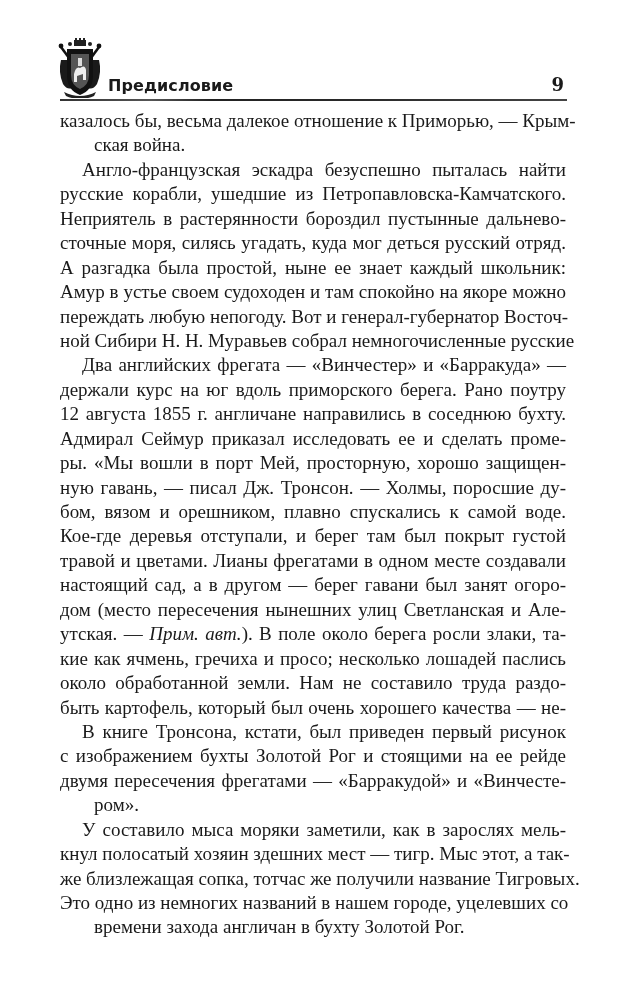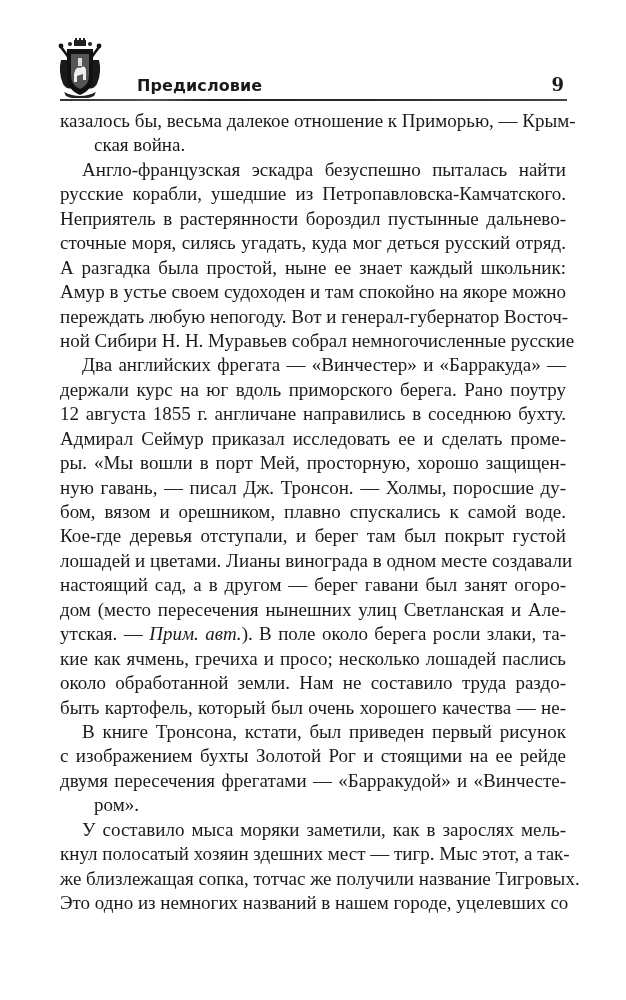--- a/index.html
+++ b/index.html
@@ -36,21 +36,20 @@
     }
     .section-title {
       position: absolute;
       left: 50px;
       top: 40px;
       font-family: "DejaVu Sans", "Liberation Sans", sans-serif;
       font-weight: bold;
       font-size: 16px;
       letter-spacing: 0.1px;
       color: #1a1a1a;
-      margin-left: 29px;
     }
     .page-number {
       position: absolute;
       right: 4px;
       top: 38px;
       font-family: "DejaVu Serif", "Liberation Serif", serif;
       font-weight: bold;
       font-size: 18px;
       color: #1a1a1a;
     }
@@ -149,37 +148,38 @@
 
     <div>
       <span class="line indent">Два английских фрегата — «Винчестер» и «Барракуда» —</span>
       <span class="line">держали курс на юг вдоль приморского берега. Рано поутру</span>
       <span class="line">12 августа 1855 г. англичане направились в соседнюю бухту.</span>
       <span class="line">Адмирал Сеймур приказал исследовать ее и сделать проме-</span>
       <span class="line">ры. «Мы вошли в порт Мей, просторную, хорошо защищен-</span>
       <span class="line">ную гавань, — писал Дж. Тронсон. — Холмы, поросшие ду-</span>
       <span class="line">бом, вязом и орешником, плавно спускались к самой воде.</span>
       <span class="line">Кое-где деревья отступали, и берег там был покрыт густой</span>
-      <span class="line">лошадей и цветами. Лианы винограда в одном месте создавали</span>
+      <span class="line">травой и цветами. Лианы фрегатами в одном месте создавали</span>
       <span class="line">настоящий сад, а в другом — берег гавани был занят огоро-</span>
       <span class="line">дом (место пересечения нынешних улиц Светланская и Але-</span>
       <span class="line"><span>утская. — </span><span class="em">Прим. авт.</span><span>). В поле около берега росли злаки, та-</span></span>
       <span class="line">кие как ячмень, гречиха и просо; несколько лошадей паслись</span>
       <span class="line">около обработанной земли. Нам не составило труда раздо-</span>
       <span class="line">быть картофель, который был очень хорошего качества — не-</span>
     </div>
 
     <div>
       <span class="line indent">В книге Тронсона, кстати, был приведен первый рисунок</span>
       <span class="line">с изображением бухты Золотой Рог и стоящими на ее рейде</span>
       <span class="line">двумя пересечения фрегатами — «Барракудой» и «Винчесте-</span>
       <span class="line last">ром».</span>
     </div>
 
     <div>
       <span class="line indent">У составило мыса моряки заметили, как в зарослях мель-</span>
       <span class="line">кнул полосатый хозяин здешних мест — тигр. Мыс этот, а так-</span>
       <span class="line">же близлежащая сопка, тотчас же получили название Тигровых.</span>
       <span class="line">Это одно из немногих названий в нашем городе, уцелевших со</span>
+      <span class="line last">времени захода англичан в бухту Золотой Рог.</span>
     </div>
   </div>
 
 </div>
 
 </body></html>

